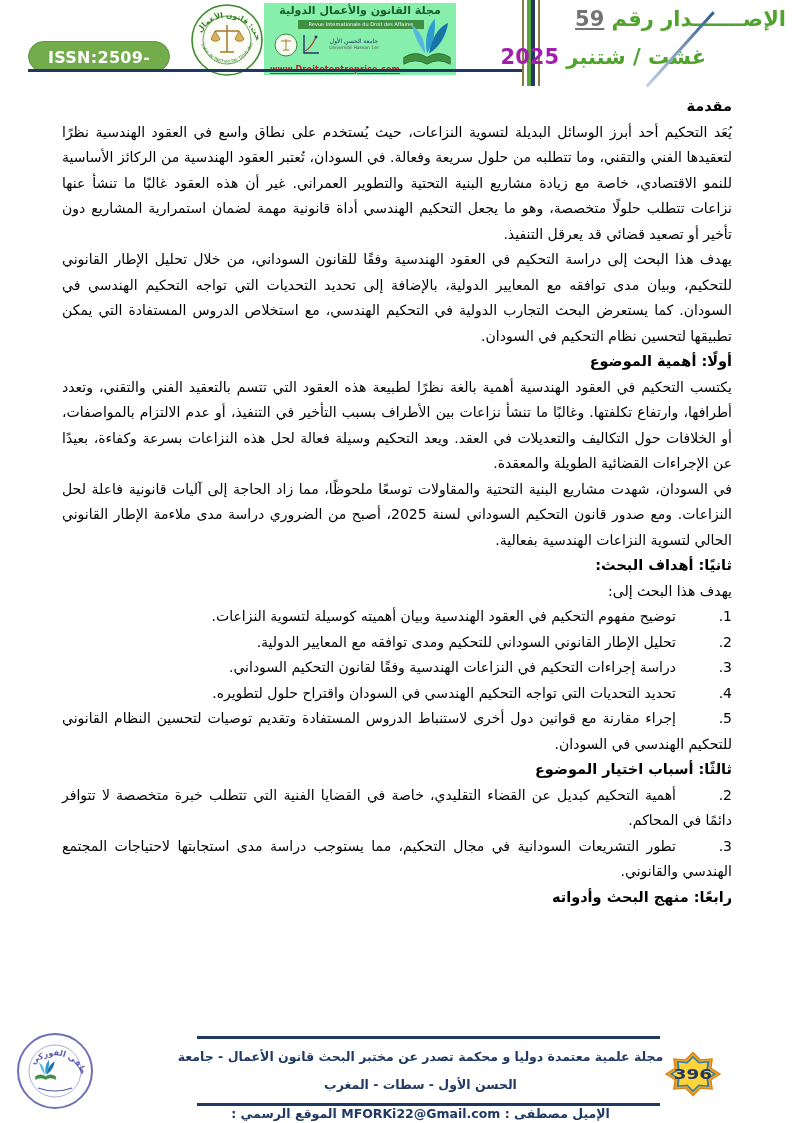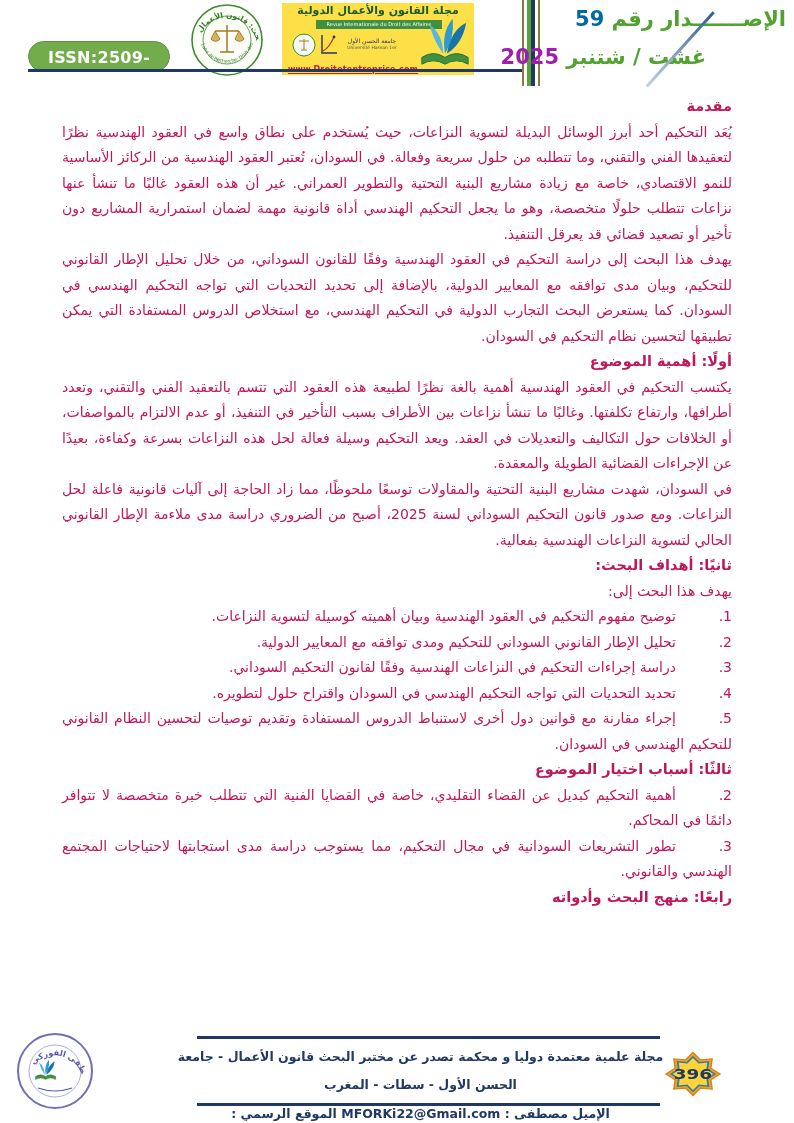--- a/index.html
+++ b/index.html
@@ -10,21 +10,21 @@
   }
 
   
   .issn-pill {
     position:absolute; left:28px; top:41px; width:142px; height:31px;
     background:#72ac4b; border-radius:16px; color:#fff; font-weight:bold;
     font-size:16px; text-align:center; line-height:31px; letter-spacing:.3px;
     border:1px solid #5d9440;
   }
   .stamp-header { position:absolute; left:190px; top:3px; width:74px; height:74px; }
-  .journal-logo { position:absolute; left:282px; top:3px; width:192px; height:72px; background:#fde047; }
+  .journal-logo { position:absolute; left:264px; top:3px; width:192px; height:72px; background:#86efac; }
   .jl-title { position:absolute; top:1px; left:0; width:100%; text-align:center;
     font-size:11px; font-weight:bold; color:#1d5a2d; direction:rtl; }
   .jl-bar { position:absolute; top:17px; left:34px; width:126px; height:9px;
     background:#3f9141; color:#fff; font-size:5px; line-height:9px; text-align:center;
     overflow:hidden; white-space:nowrap; }
   .jl-ministamp { position:absolute; left:10px; top:30px; }
   .jl-chart { position:absolute; left:36px; top:30px; }
   .jl-univ { position:absolute; left:58px; top:34px; width:64px; text-align:center;
     font-size:6px; color:#27336b; direction:rtl; line-height:7px; }
   .jl-univ-sub { font-size:4.5px; color:#555; direction:ltr; }
@@ -37,29 +37,29 @@
   .vsep { position:absolute; left:522px; top:0; height:86px; display:flex; }
   .vsep .s1 { width:1.5px; background:#8a7a40; }
   .vsep .sp { width:3px; background:transparent; }
   .vsep .s2 { width:4px; background:#57a53a; }
   .vsep .s3 { width:4.5px; background:#1f3864; }
 
   .issue-line1 { position:absolute; right:8px; top:7px; direction:rtl;
     font-size:21px; font-weight:bold; color:#50a32e; white-space:nowrap; }
   .issue-line2 { position:absolute; right:88px; top:45px; direction:rtl;
     font-size:21px; font-weight:bold; color:#50a32e; white-space:nowrap; }
-  .issue-num  { color:#0369a1; }
+  .issue-num  { color:#737373;text-decoration:underline; }
   .issue-year { color:#a21caf;margin-top:20px; }
   .pen-stroke { position:absolute; left:630px; top:48px; width:100px; height:2.5px;
     background:linear-gradient(90deg,#c4d2e6,#2f5e8f); transform:rotate(-48deg); }
 
   
   .content {
     position:absolute; top:94px; right:62px; width:670px;
-    direction:rtl; text-align:justify; color:#be185d;
+    direction:rtl; text-align:justify; color:#000000;
     font-size:14px; line-height:25.5px;
   }
   .content p, .content .li { text-align:justify; }
   .hd { font-weight:bold; font-size:14.5px; }
   .num { display:inline-block; min-width:56px; }
 
   
   .f-rule { position:absolute; left:197px; width:463px; height:3px; background:#1f3864; }
   .f-rule-top { top:1036px; }
   .f-rule-bottom { top:1103px; }

